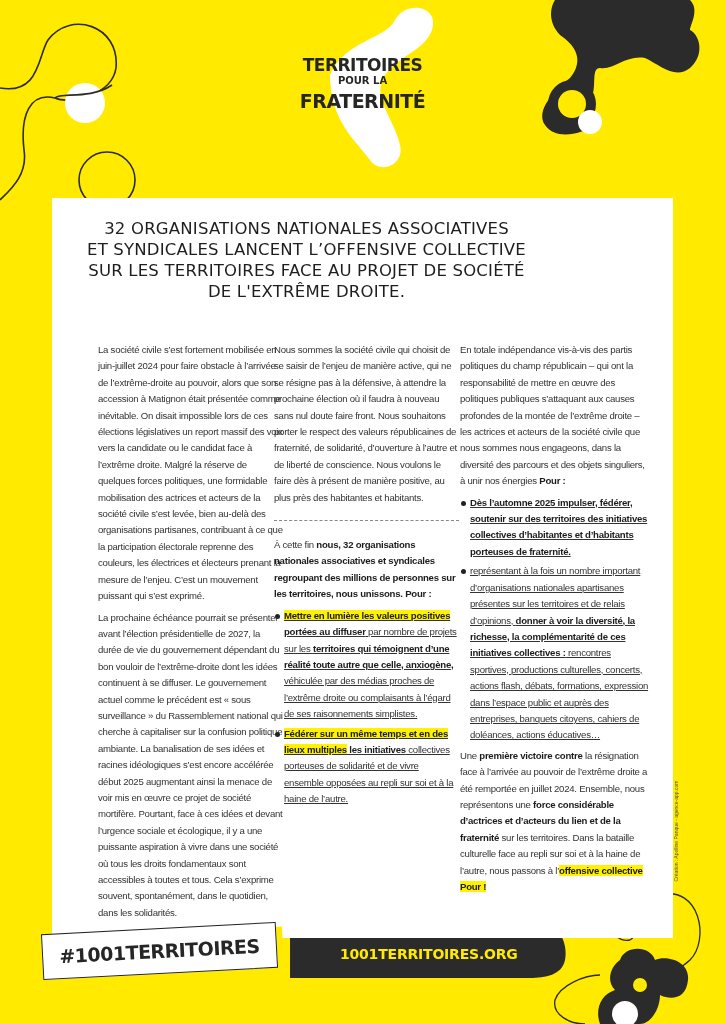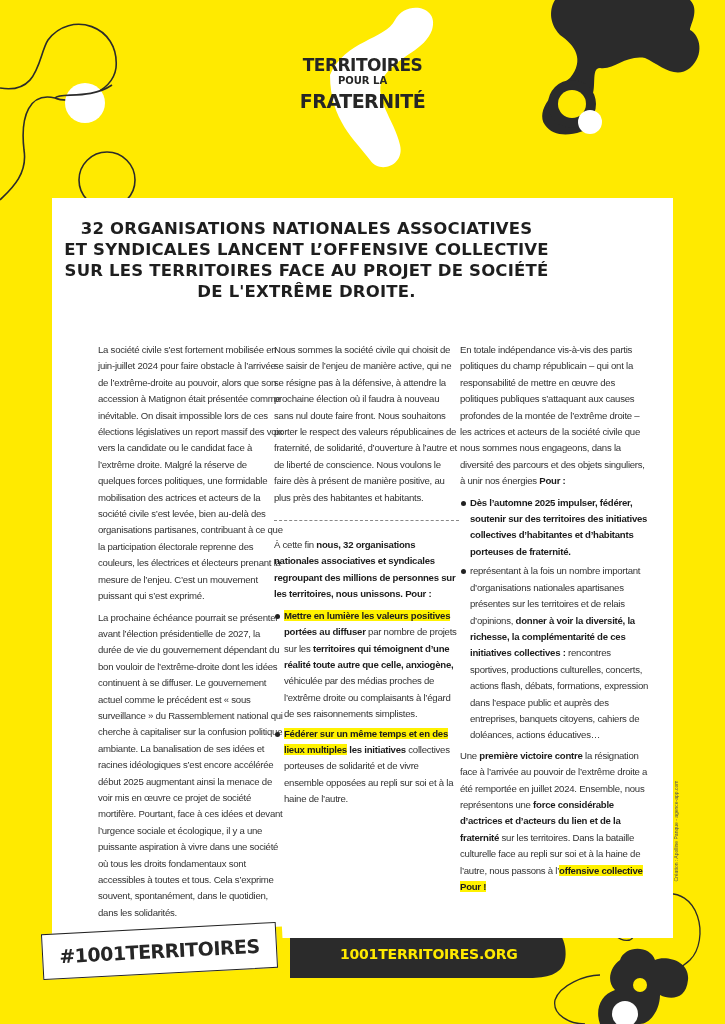--- a/index.html
+++ b/index.html
@@ -19,37 +19,37 @@
   .logo .l1 { font-size: 17px; display: block; margin-top: 2px; letter-spacing: -0.5px; }
   .logo .l2 { font-size: 10px; display: block; margin-top: 2px; }
   .logo .l3 { font-size: 19px; display: block; margin-top: 6px; letter-spacing: -0.5px; }
 
   .panel {
     position: absolute; left: 52px; top: 198px; width: 621px; height: 740px;
     background: #ffffff;
   }
   .headline {
     position: absolute; left: 0; top: 20px; width: 509px; text-align: center;
-    font-family: "DejaVu Sans", sans-serif; font-weight: bold;
+    font-family: "DejaVu Sans", sans-serif; font-weight: normal;
     font-size: 16.5px; line-height: 21px; color: #1e1e1e; text-transform: uppercase;
     letter-spacing: 0.2px;
   }
   .col {
     position: absolute; top: 144px; font-family: "Liberation Sans", sans-serif;
     font-size: 9.6px; line-height: 16.4px; color: #333;
     letter-spacing: -0.25px;
   }
   .col p { margin: 0 0 5px 0; }
   .c1 { left: 46px; width: 186px; }
   .c2 { left: 222px; width: 186px; }
   .c3 { left: 408px; width: 190px; }
   .col b { color: #1c1c1c; }
   .hl { background: #fff200; font-weight: bold; color: #1c1c1c; }
   ul { margin: 0; padding: 0; list-style: none; }
-  li { position: relative; padding-left: 10px; margin-bottom: 3px; }
+  li { position: relative; padding-left: 10px; margin-bottom: 3px; text-decoration: underline; }
   li::before {
     content: ""; position: absolute; left: 1px; top: 6px; width: 5px; height: 5px;
     border-radius: 50%; background: #222;
   }
   .sep { border-top: 1px dashed #888; margin: 14px 0 16px 0; width: 185px; }
 
   .hashtag {
     position: absolute; left: 42px; top: 928px; width: 233px; height: 44px;
     background: #fff; border: 1px solid #222; transform: rotate(-3deg);
     display: flex; align-items: center; justify-content: center;

